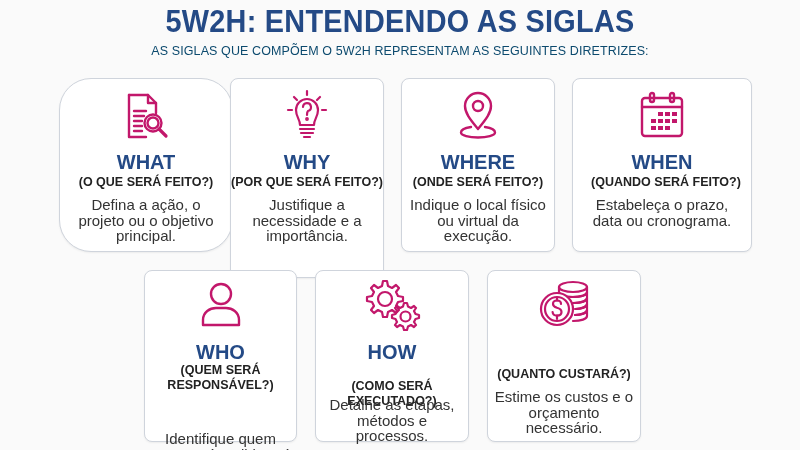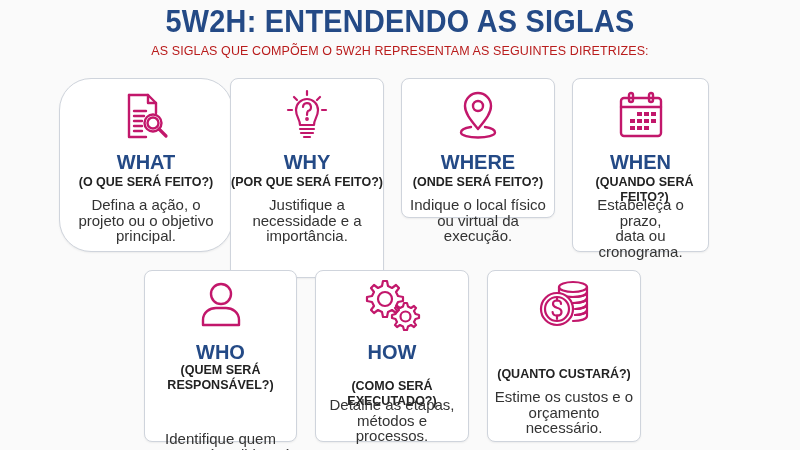--- a/index.html
+++ b/index.html
@@ -11,21 +11,21 @@
       color: #2a2a2a;
     }
     .title {
       position: absolute; left: 0; top: 4px; width: 800px;
       text-align: center; font-weight: 700; font-size: 31px;
       color: #244a86; letter-spacing: 0.3px;
       transform: scaleX(0.93);
     }
     .subtitle {
       position: absolute; left: 0; top: 44px; width: 800px;
-      text-align: center; font-size: 12.5px; color: #b91c1c;
+      text-align: center; font-size: 12.5px; color: #0c4a6e;
       letter-spacing: 0.1px;
     }
     .card {
       position: absolute;
       background: #ffffff;
       border: 1px solid #cfd4dc;
       border-radius: 8px;
       box-shadow: 0 1px 2px rgba(0,0,0,0.06);
       text-align: center;
       box-sizing: border-box;
@@ -98,35 +98,35 @@
       <circle cx="26" cy="30" r="0.8" fill="#c2176b"></circle>
     </svg>
   </div>
   <div class="head" style="top:72px;">WHY</div>
   <div class="q" style="top:96px;">(POR QUE SERÁ FEITO?)</div>
   <div class="desc" style="top:118px;">Justifique a
 necessidade e a
 importância.</div>
 </div>
 
-<div class="card" style="left:401px; top:78px; width:154px; height:140px;">
+<div class="card" style="left:401px; top:78px; width:154px; height:174px;">
   <div class="icon" style="top:10px;">
     <svg viewBox="0 0 52 52" fill="none" stroke="#c2176b" stroke-width="2.4" stroke-linecap="round" stroke-linejoin="round">
       <path d="M26 40 C18 30 13 24 13 17 A13 13 0 0 1 39 17 C39 24 34 30 26 40 Z"></path>
       <circle cx="26" cy="17" r="5"></circle>
       <path d="M19 38 C12 39 9 41 9 43.5 C9 46.5 17 48.5 26 48.5 C35 48.5 43 46.5 43 43.5 C43 41 40 39 33 38"></path>
     </svg>
   </div>
   <div class="head" style="top:72px;">WHERE</div>
   <div class="q" style="top:96px;">(ONDE SERÁ FEITO?)</div>
   <div class="desc" style="top:118px;">Indique o local físico
 ou virtual da execução.</div>
 </div>
 
-<div class="card" style="left:572px; top:78px; width:137px; height:174px;">
+<div class="card" style="left:572px; top:78px; width:180px; height:174px;">
   <div class="icon" style="top:10px;">
     <svg viewBox="0 0 52 52" fill="none" stroke="#c2176b" stroke-width="2.4" stroke-linecap="round" stroke-linejoin="round">
       <rect x="6" y="9" width="40" height="38" rx="3"></rect>
       <line x1="6" y1="18" x2="46" y2="18"></line>
       <rect x="14" y="4" width="4" height="9" rx="2"></rect>
       <rect x="34" y="4" width="4" height="9" rx="2"></rect>
       <g fill="#c2176b" stroke="none">
         <rect x="22" y="23" width="5" height="4"></rect>
           <rect x="29" y="23" width="5" height="4"></rect>
           <rect x="36" y="23" width="5" height="4"></rect>

